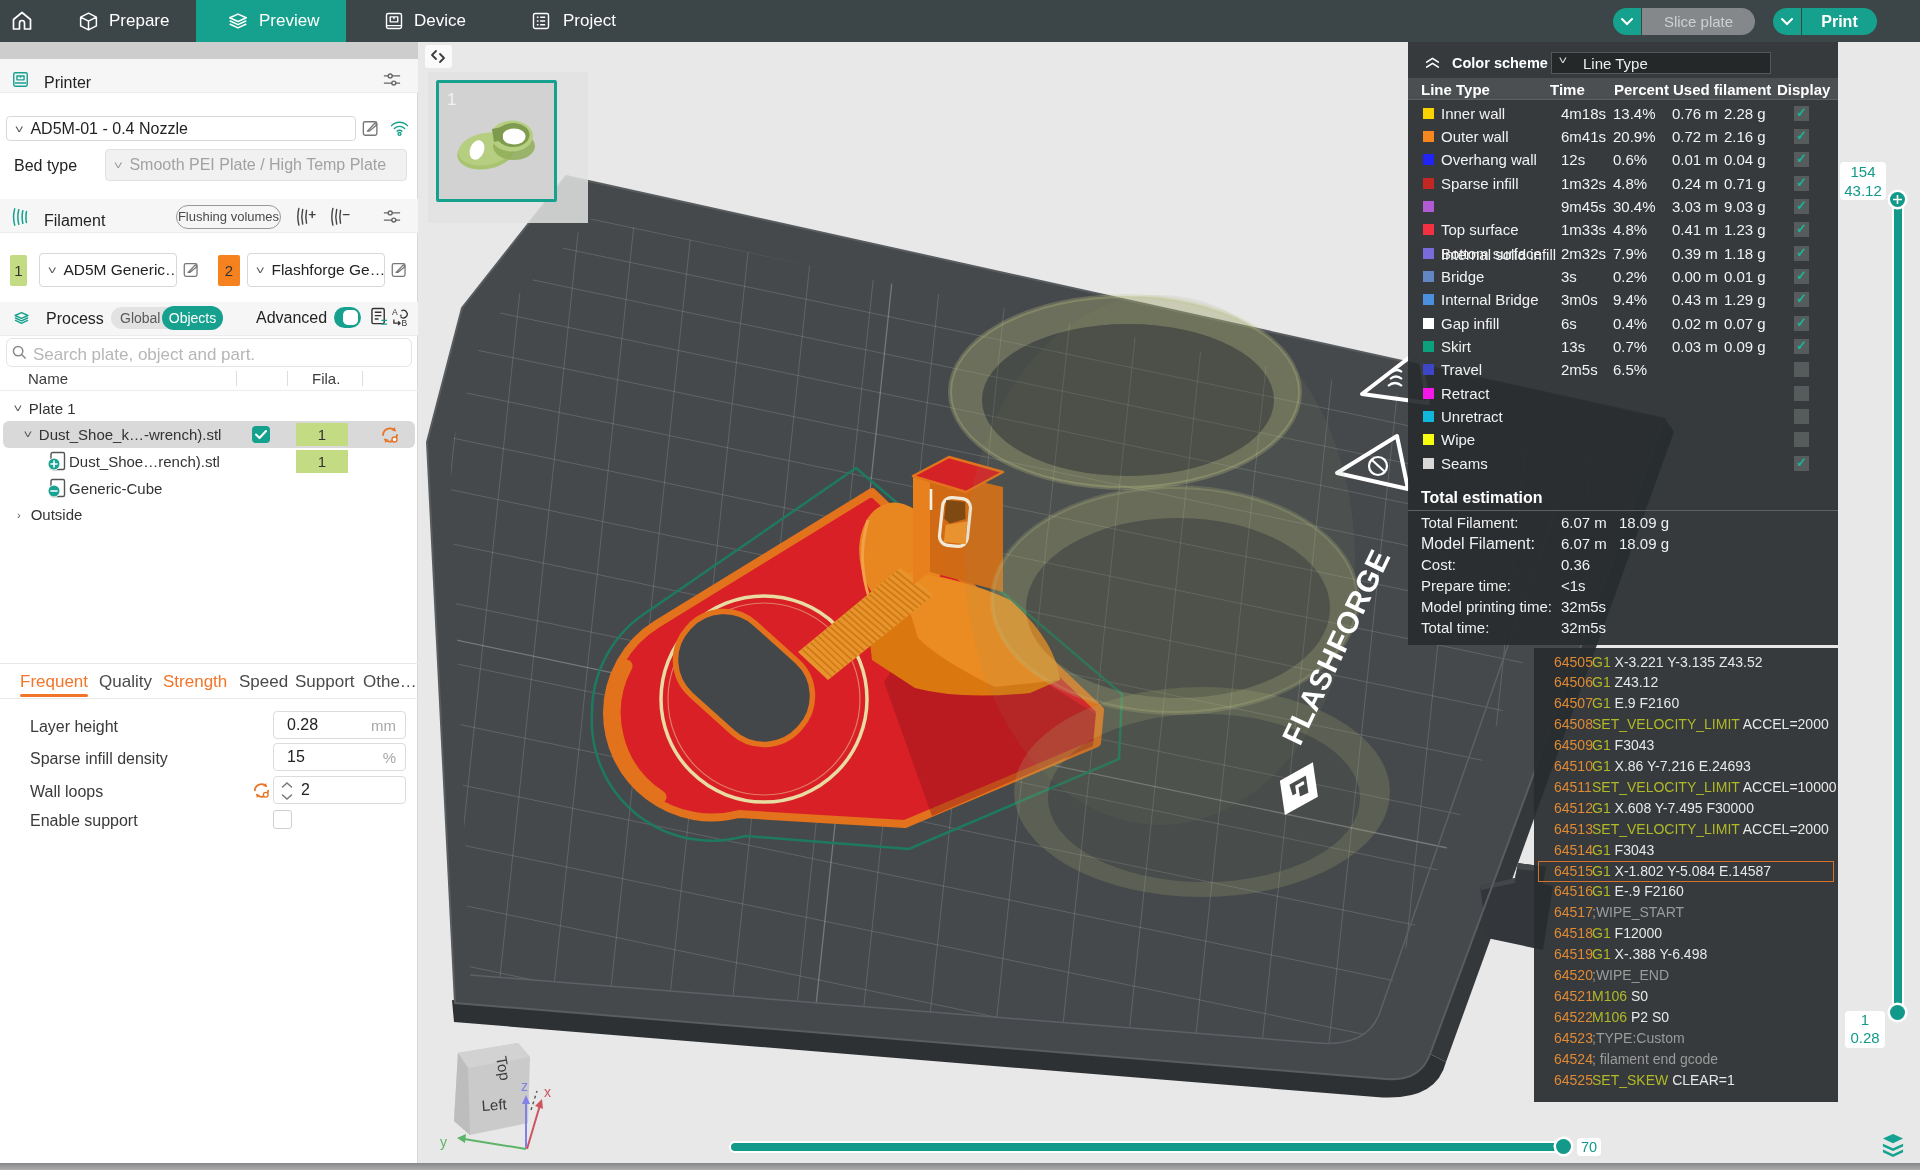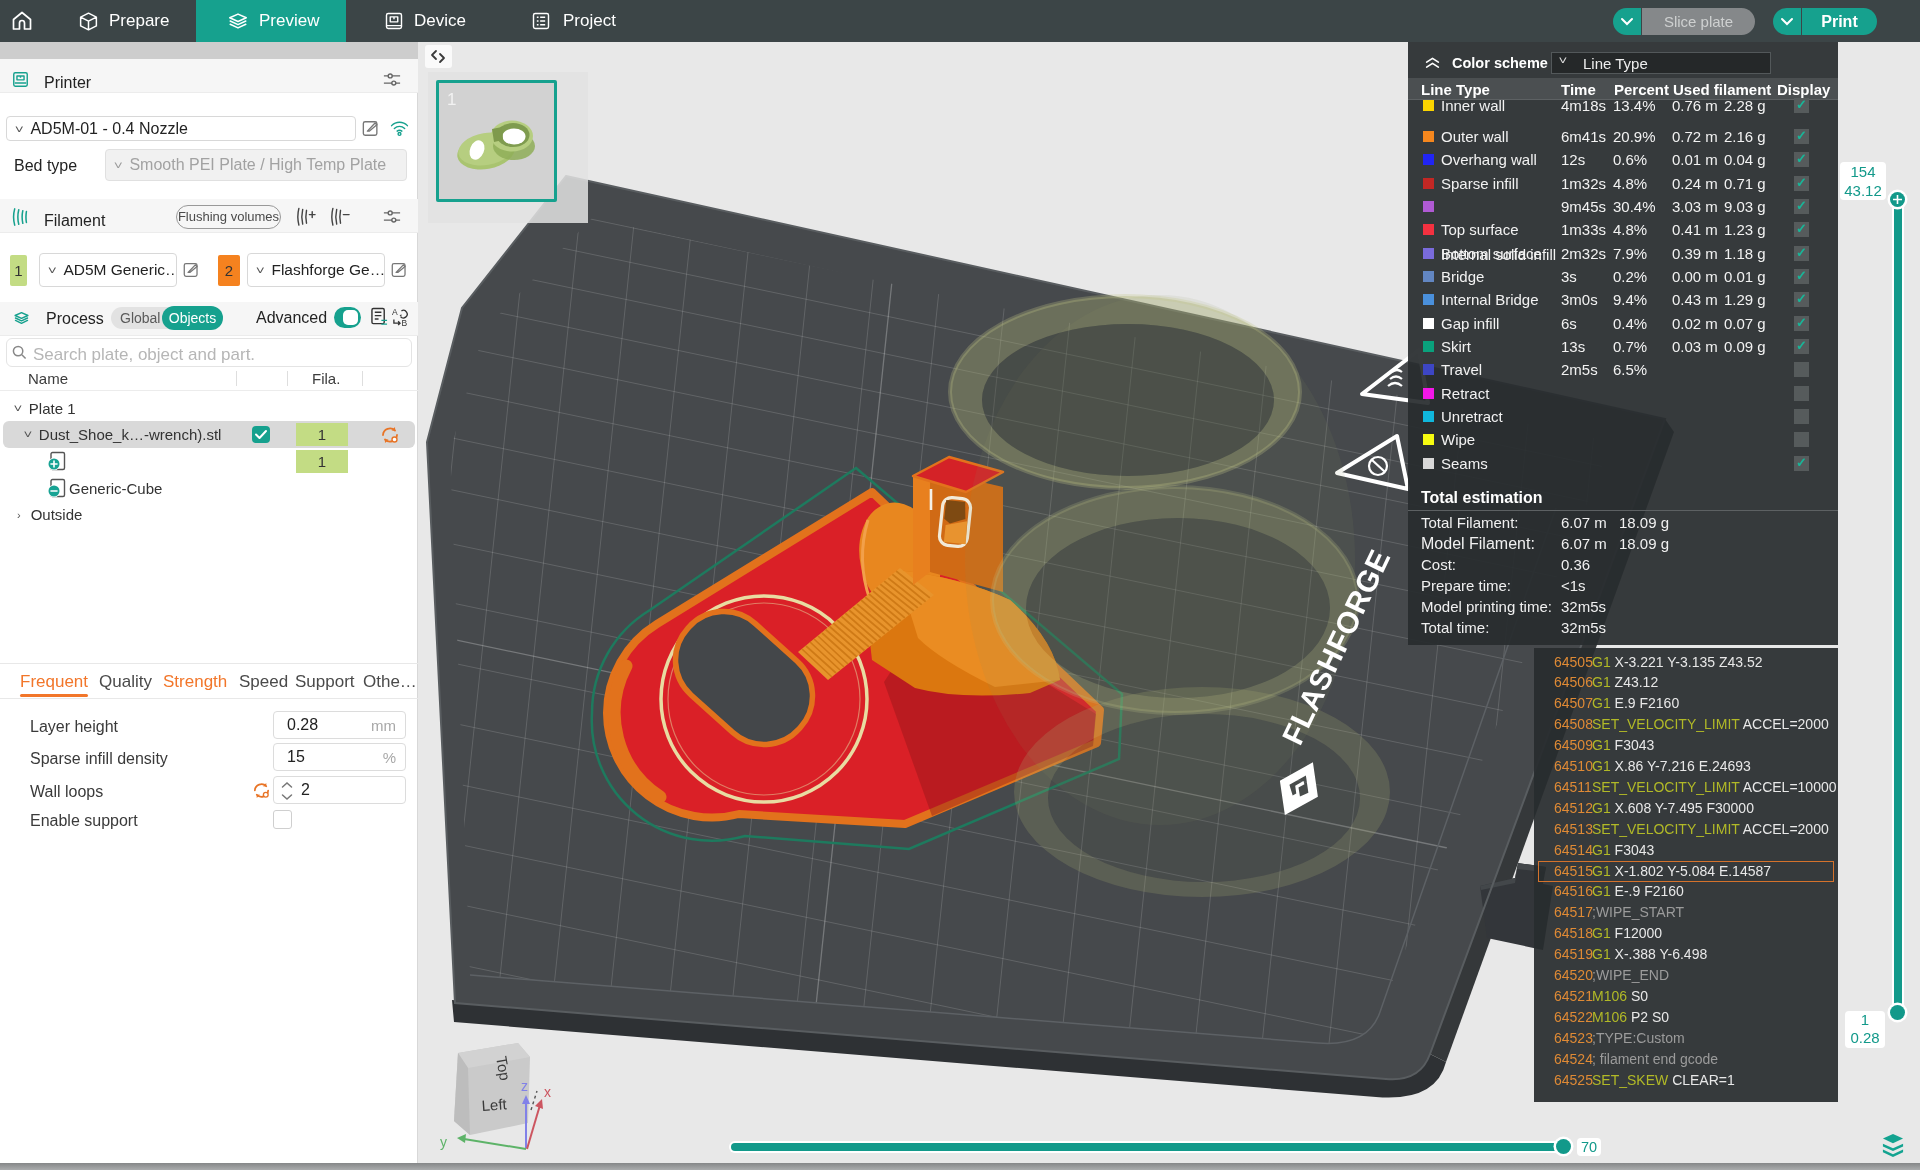--- a/index.html
+++ b/index.html
@@ -388,20 +388,23 @@
       </div>
   <div class="abs" style="left:252px; top:384px; width:18px; height:17px; background:#16a18e; border-radius:4px;"><svg width="18" height="17" viewBox="0 0 18 17">
           <path d="M4 8.5 L7.5 12 L14 5" fill="none" stroke="#fff" stroke-width="2" stroke-linecap="round" stroke-linejoin="round"></path>
         </svg></div>
   <div class="cellgreen" style="left:296px; top:381px;">1</div>
   <svg class="abs" style="left:380px; top:383px;" width="20" height="20" viewBox="0 0 20 20" fill="none" stroke="#e87426" stroke-width="1.8" stroke-linecap="round">
         <path d="M3 10 a7 7 0 0 1 12 -4.5 M17 10 a7 7 0 0 1 -12 4.5"></path>
         <path d="M15 2 L15.2 5.8 L11.5 5.5 Z M5 18 L4.8 14.2 L8.5 14.5 Z" fill="#e87426" stroke="none"></path>
         <circle cx="14.5" cy="14.5" r="2.5" fill="#fff" stroke="#e87426" stroke-width="1.4"></circle>
       </svg>
+  <div class="trow" style="top:406px;">
+        <span style="margin-left:69px;">Dust_Shoe…rench).stl</span>
+      </div>
   <svg class="abs" style="left:47px; top:409px;" width="19" height="21" viewBox="0 0 19 21" fill="none">
         <rect x="4" y="1.5" width="13.5" height="17" rx="1.5" stroke="#555" stroke-width="1.4"></rect>
         <circle cx="7" cy="13" r="6.3" fill="#fff"></circle>
         <circle cx="7" cy="13" r="5.5" fill="#18a394"></circle>
         <path d="M4 13 L10 13 M7 10 L7 16" stroke="#fff" stroke-width="1.6" stroke-linecap="round"></path>
       </svg>
   <div class="cellgreen" style="left:296px; top:408px;">1</div>
   <div class="trow" style="top:433px;">
         <span style="margin-left:69px;">Generic-Cube</span>
       </div>
@@ -455,26 +458,26 @@
 <div id="colorpanel">
   <svg class="abs" style="left:17px; top:14px;" width="15" height="14" viewBox="0 0 18 16" fill="none" stroke="#fff" stroke-width="2" stroke-linecap="round" stroke-linejoin="round">
         <path d="M2 7 L9 2.5 L16 7 M2 13 L9 8.5 L16 13"></path>
       </svg>
   <div class="abs" style="left:44px; top:13px; font-size:14.5px; font-weight:bold; color:#fff;">Color scheme</div>
   <div class="abs" style="left:143px; top:10px; width:220px; height:22px; background:rgba(30,33,35,0.72); border:1px solid #53585a;"></div>
   <span class="abs" style="left:152px; top:13px; color:#ddd; font-size:10px; transform:scaleX(1.5);">˅</span>
   <div class="abs" style="left:175px; top:13px; font-size:15px; color:#eee;">Line Type</div>
   <div class="abs" style="left:0; top:36px; width:430px; height:21px; background:rgba(95,100,102,0.5);"></div>
   <div class="abs" style="left:13px; top:39px; font-size:15px; font-weight:bold; color:#fff;">Line Type</div>
-  <div class="abs" style="left:153px; top:39px; font-size:15px; font-weight:bold; color:#fff;">Time</div>
+  <div class="abs" style="left:142px; top:39px; font-size:15px; font-weight:bold; color:#fff;">Time</div>
   <div class="abs" style="left:206px; top:39px; font-size:15px; font-weight:bold; color:#fff;">Percent</div>
   <div class="abs" style="left:265px; top:39px; font-size:15px; font-weight:bold; color:#fff;">Used filament</div>
   <div class="abs" style="left:369px; top:39px; font-size:15px; font-weight:bold; color:#fff;">Display</div>
   <div class="abs" style="left:0; top:57px; width:430px; height:1px; background:#5d6163;"></div>
-  <div class="crow" style="top:52px;">
+  <div class="crow" style="top:60px;">
         <div class="sw" style="background:#fbd400;"></div>
         <div class="abs" style="left:33px; top:3px;">Inner wall</div>
         <div class="abs" style="left:153px; top:3px;">4m18s</div>
         <div class="abs" style="left:205px; top:3px;">13.4%</div>
         <div class="abs" style="left:264px; top:3px;">0.76 m</div>
         <div class="abs" style="left:316px; top:3px;">2.28 g</div>
         <div class="ckb">✓</div>
       </div>
   <div class="crow" style="top:83px;">
         <div class="sw" style="background:#f5871e;"></div>

